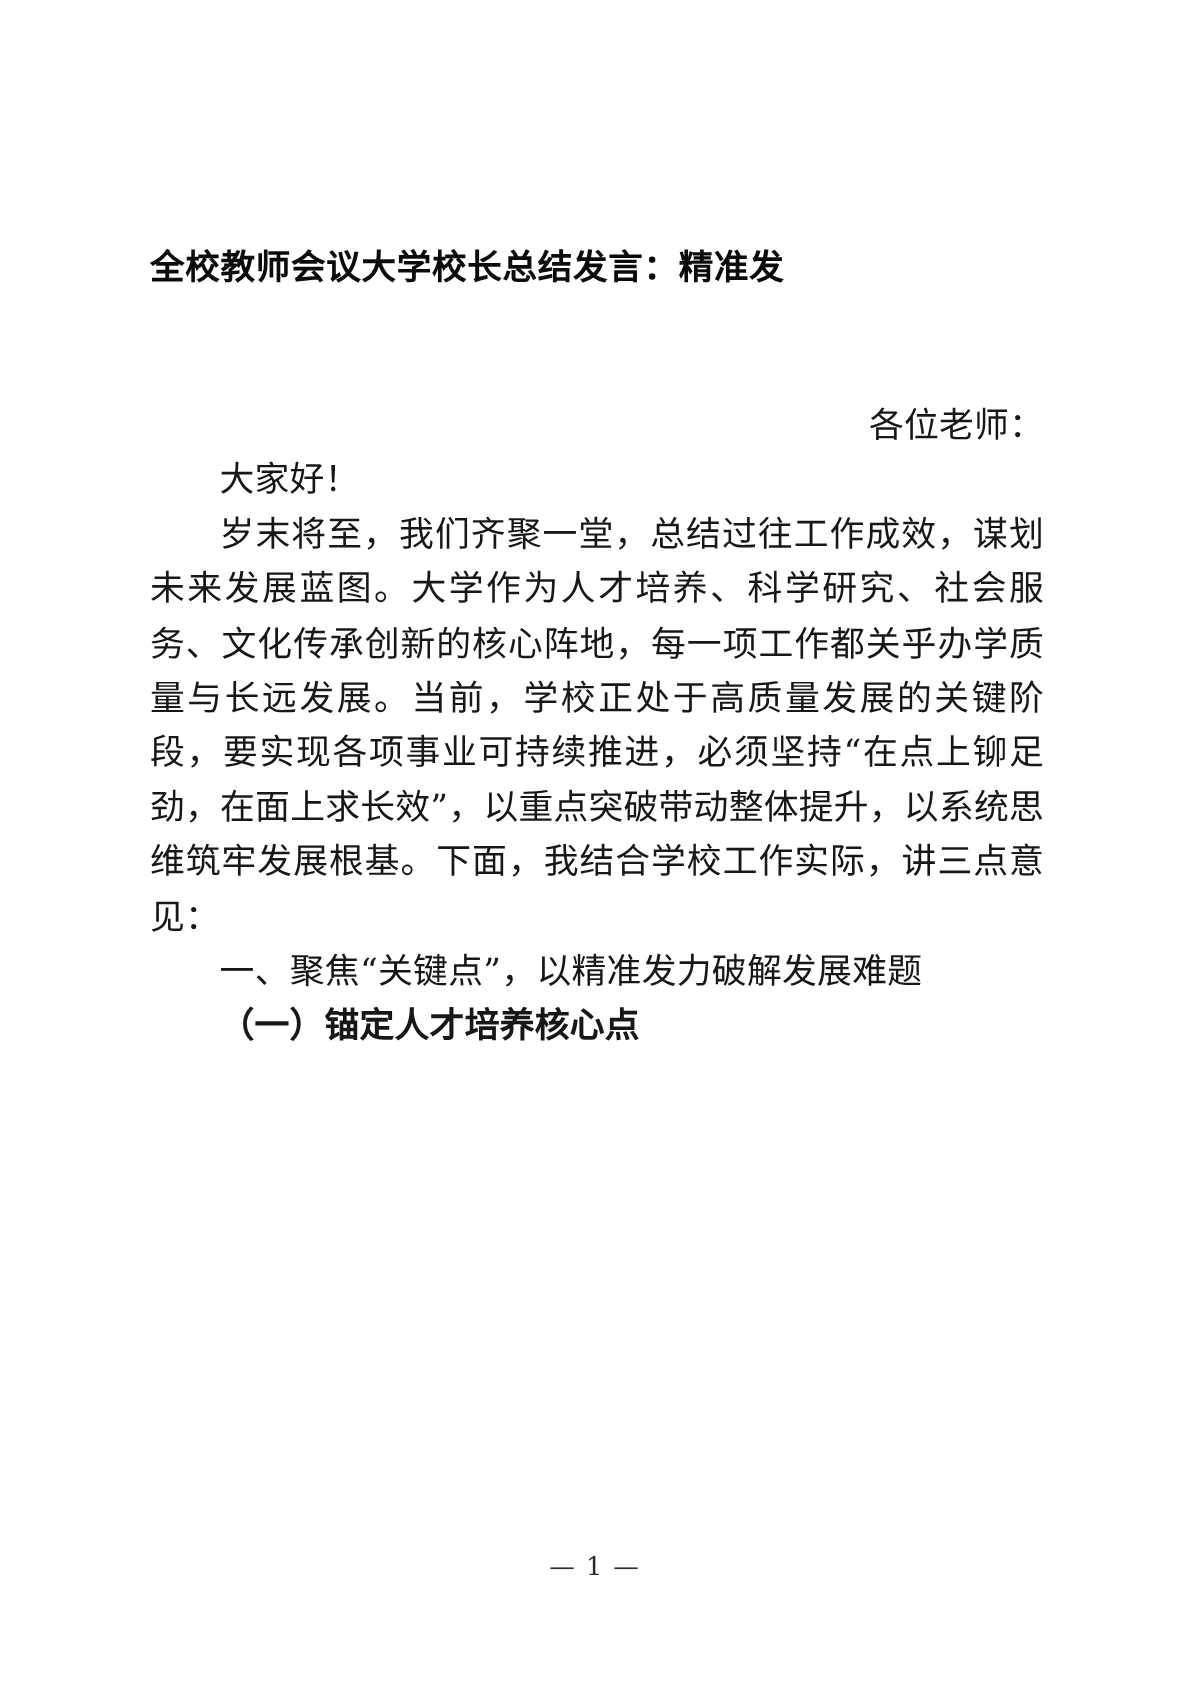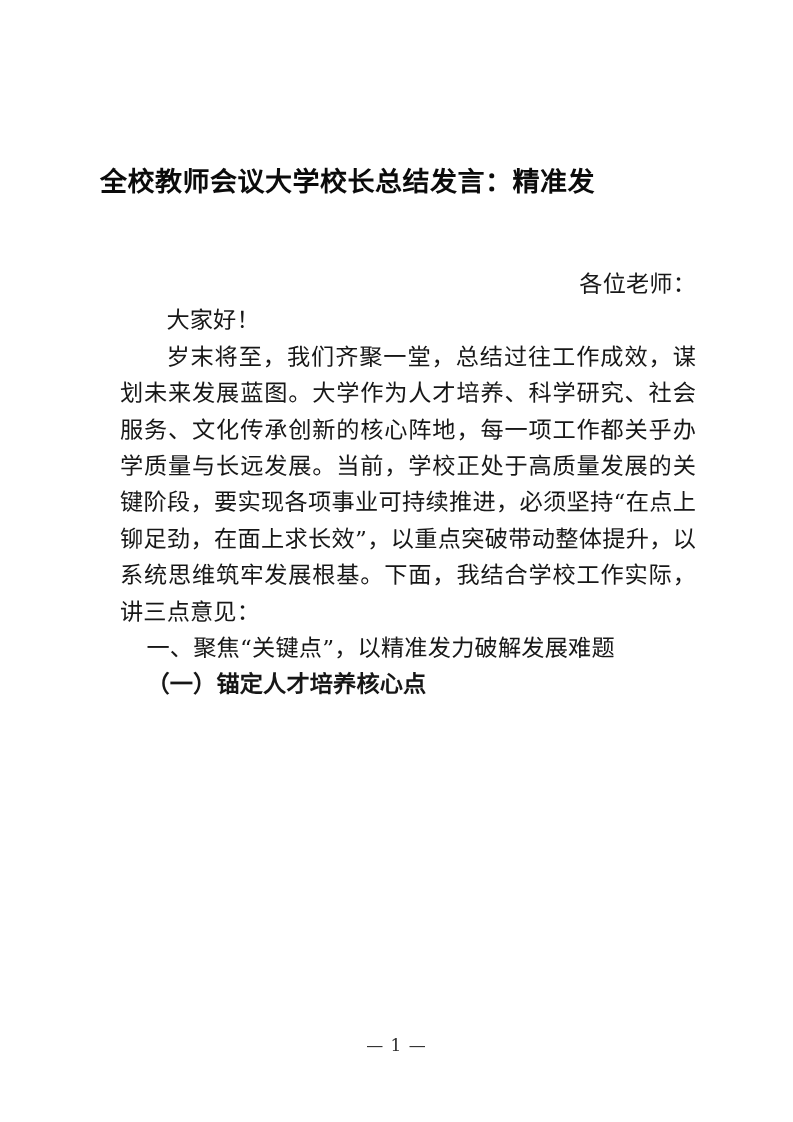--- a/index.html
+++ b/index.html
@@ -28,21 +28,21 @@
 
   
   #doc-title {
     position: absolute;
     left: 100px;
     top: 143px;
     width: 595px;
     text-align: center;
     font-family: "DejaVu Sans", "Liberation Sans", sans-serif;
     font-weight: bold;
-    font-size: 27px;
+    font-size: 23px;
     line-height: 42px;
     letter-spacing: 0.5px;
     color: #0b0b0b;
   }
 
   #doc-title .title-line {
     display: block;
     white-space: nowrap;
   }
 
@@ -74,21 +74,20 @@
     word-break: break-all;
   }
 
   .para.salutation {
     text-indent: 0;
     text-align: right;
   }
 
   .para.indent {
     text-indent: 2em;
-    margin-left: 20px;
   }
 
   .para.short {
     text-align: left;
   }
 
   .para.heading-1 {
     text-indent: 2em;
     font-weight: normal;
     text-align: left;

